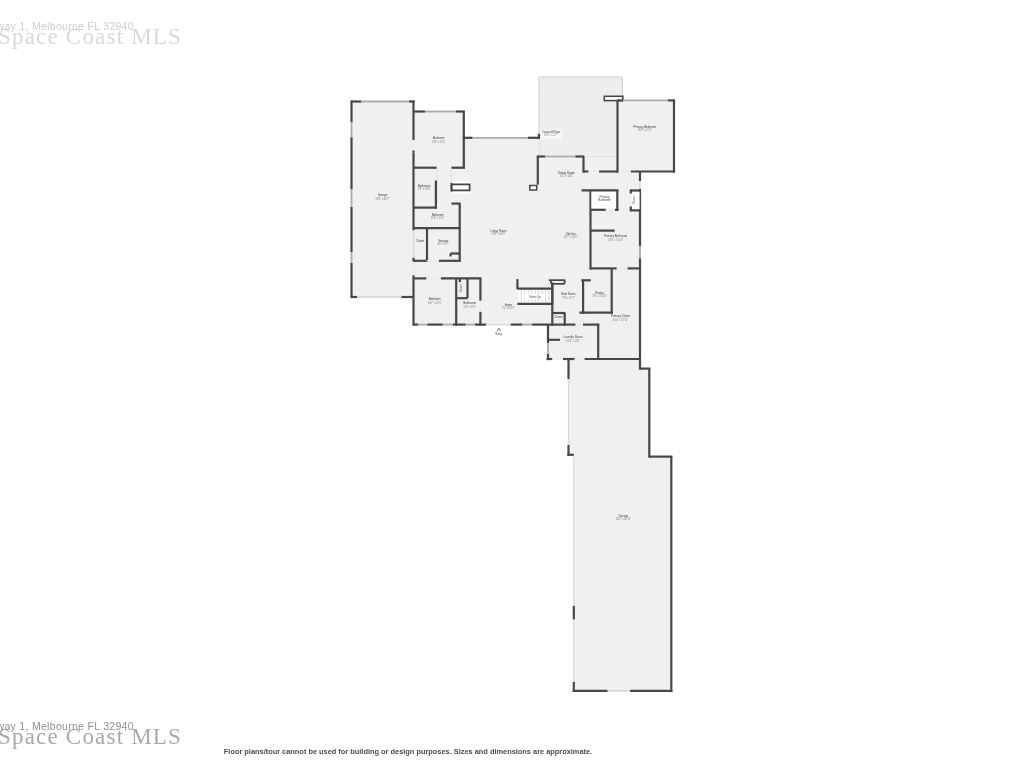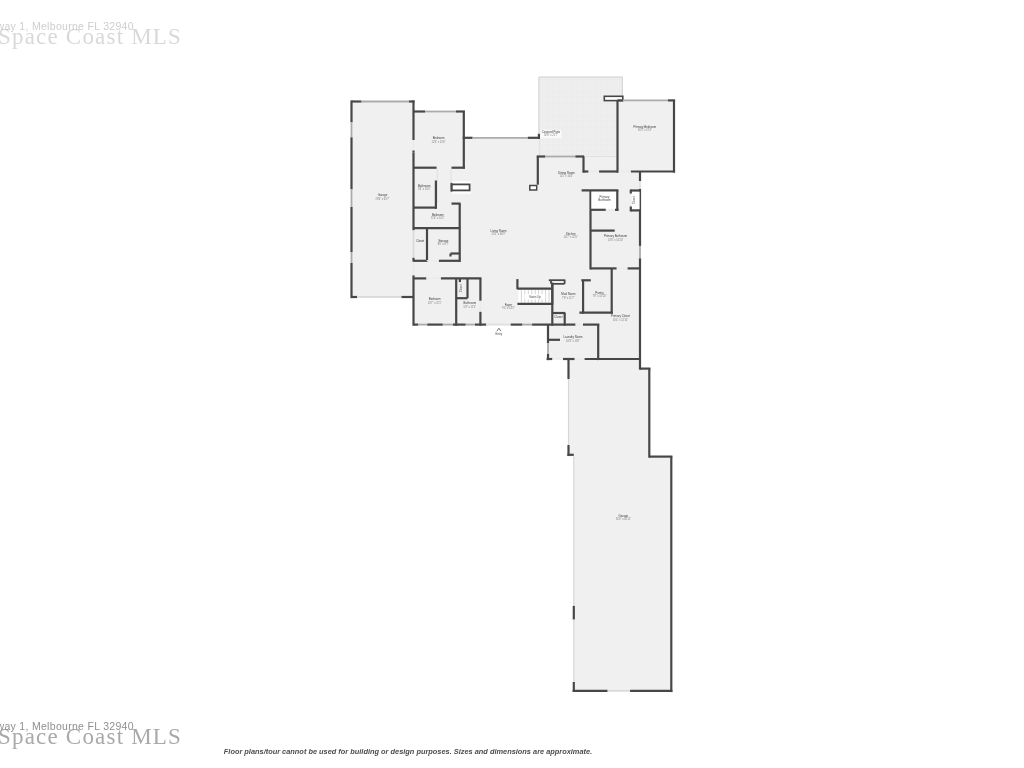--- a/index.html
+++ b/index.html
@@ -1,21 +1,21 @@
 <!DOCTYPE html>
 <html><head>
 <meta charset="utf-8">
 <style>
   html,body{margin:0;padding:0;width:1024px;height:768px;background:#ffffff;overflow:hidden;
             font-family:"Liberation Sans", sans-serif;-webkit-font-smoothing:antialiased;}
   .wm{position:absolute;left:0;white-space:nowrap;will-change:transform;}
   .wm-big{font-family:"Liberation Serif", serif;font-size:23px;color:#a9a9a9;letter-spacing:1.2px;}
   .wm-small{font-size:10.5px;color:#8f8f8f;letter-spacing:0.3px;}
   .footer{position:absolute;top:747px;left:0;width:816px;text-align:center;opacity:0.999;will-change:transform;
-          font-size:7.4px;font-weight:bold;color:#4d4d4d;font-style:italic;}
+          font-size:7.4px;font-weight:bold;color:#4d4d4d;}
 </style>
 </head>
 <body>
 
 <div class="wm wm-big" style="top:24px;left:-2px;opacity:0.45;">Space Coast MLS</div>
 <div class="wm wm-small" style="top:20px;left:-54px;opacity:0.45;">3290 Highway 1, Melbourne FL 32940</div>
 
 <div class="wm wm-big" style="top:724px;left:-2px;opacity:1;">Space Coast MLS</div>
 <div class="wm wm-small" style="top:720px;left:-54px;opacity:1;">3290 Highway 1, Melbourne FL 32940</div>
 

